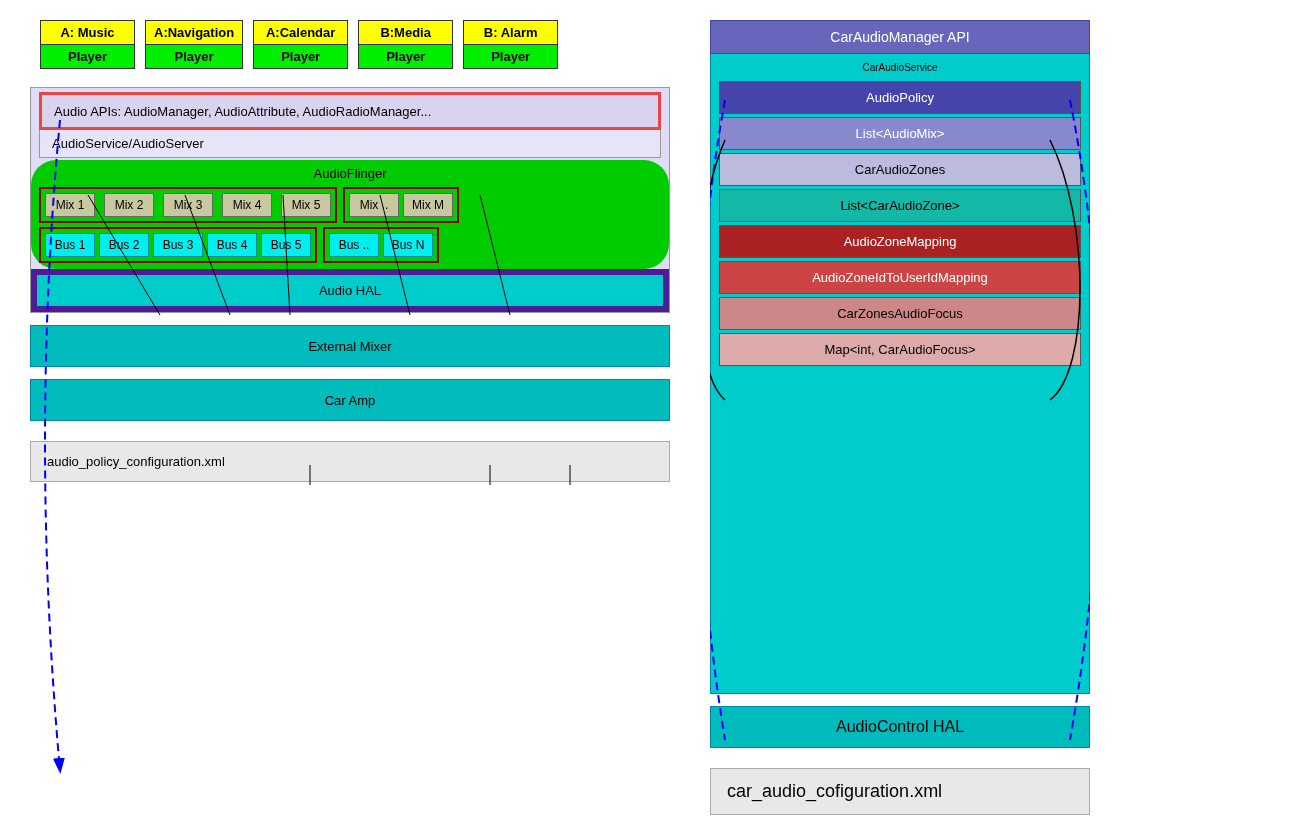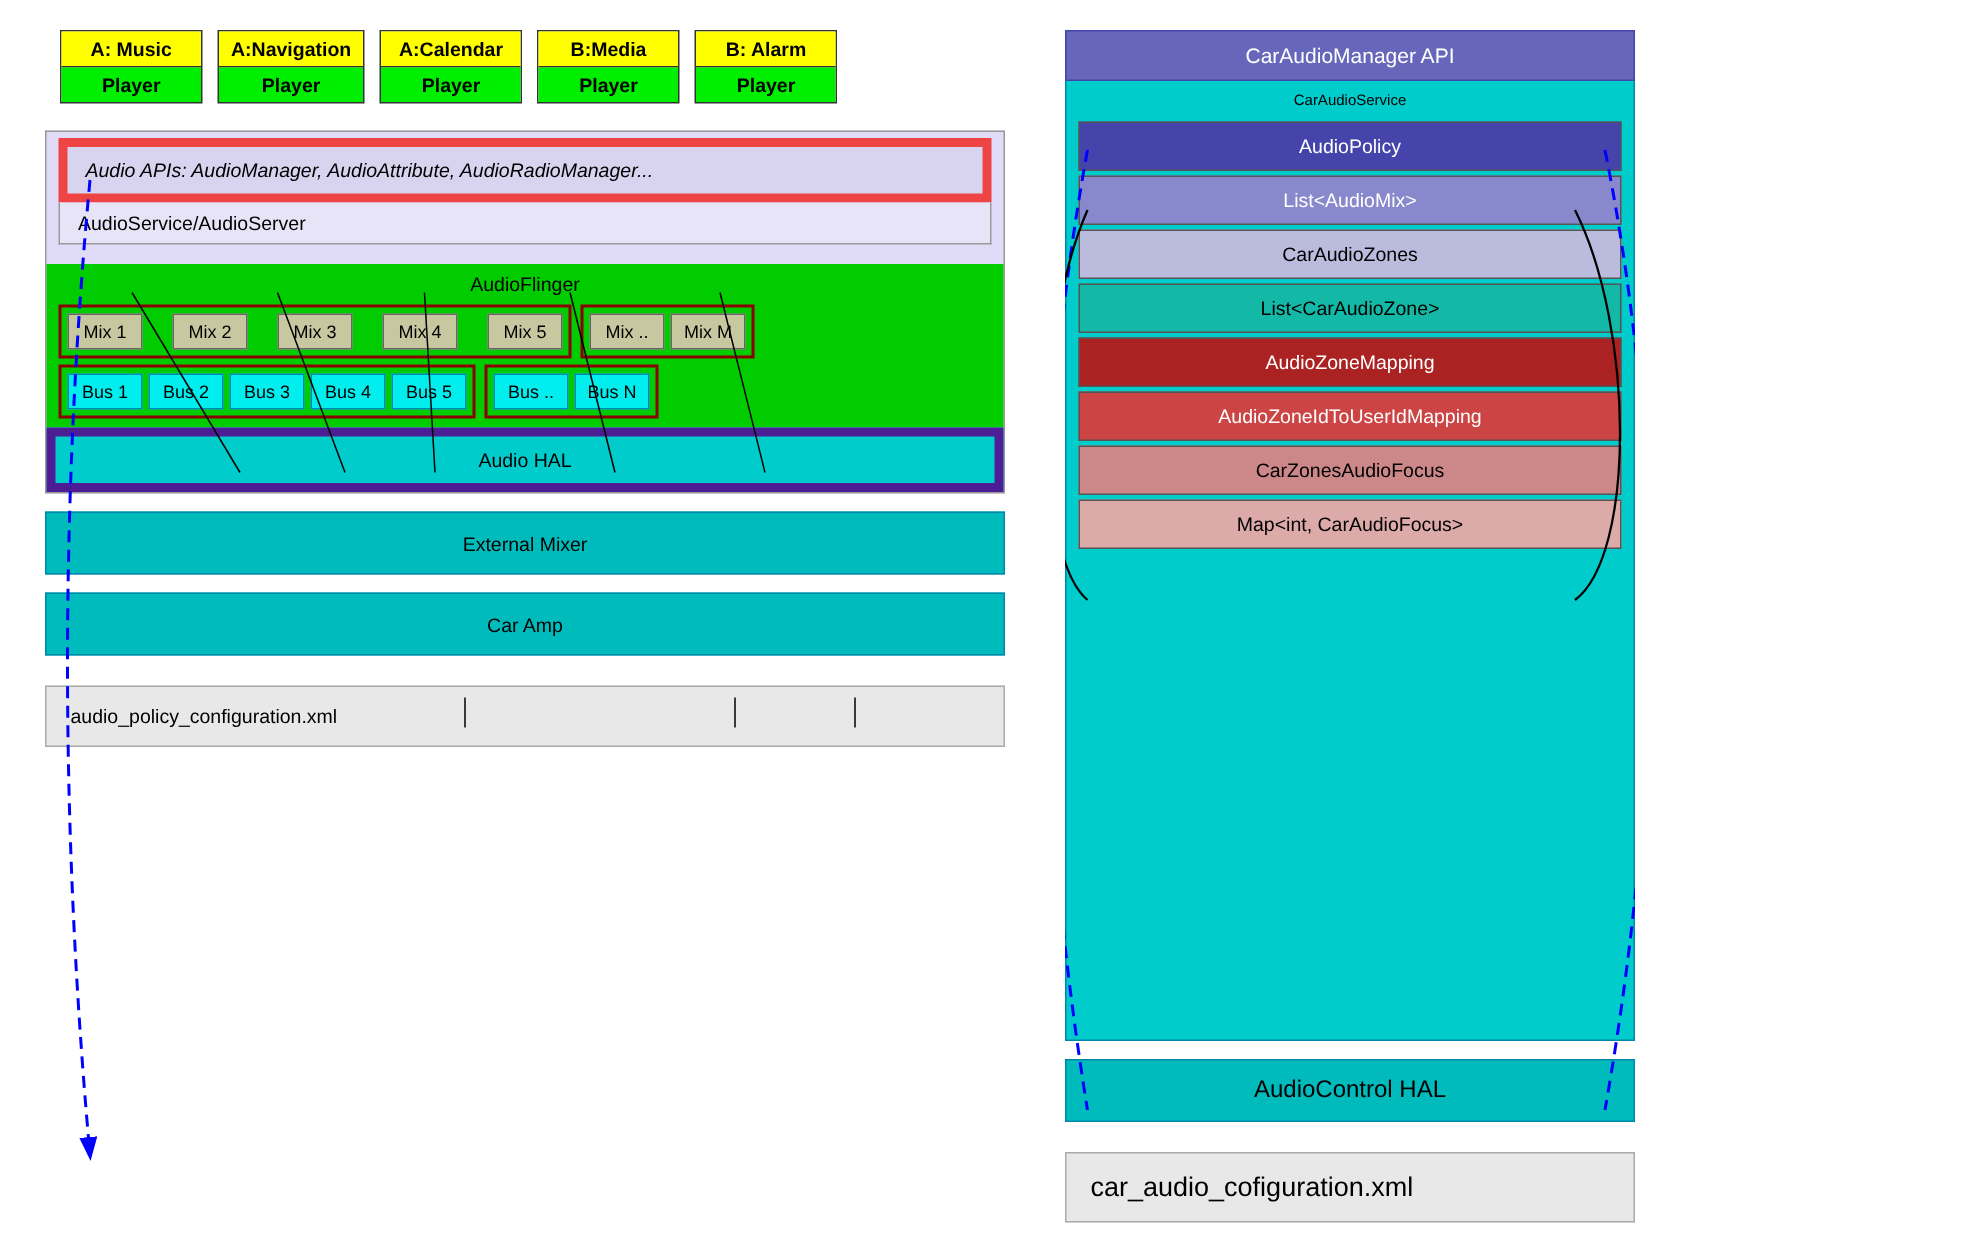--- a/index.html
+++ b/index.html
@@ -58,28 +58,27 @@
       background: #00ee00;
       padding: 4px 8px;
       font-weight: bold;
       font-size: 13px;
       text-align: center;
     }
 
     
     .audio-apis-layer {
       background: #d8d4f0;
-      border: 6px solid #ef4444;
+      border: 3px solid #ef4444;
       padding: 8px 12px;
       margin-bottom: 0;
       font-size: 13px;
       min-height: 38px;
       display: flex;
       align-items: center;
-      font-style: italic;
     }
 
     
     .audio-service-layer {
       background: #e8e4f8;
       border: 1px solid #999;
       border-top: none;
       padding: 6px 12px;
       font-size: 13px;
       min-height: 28px;
@@ -92,21 +91,21 @@
       font-size: 13px;
       margin-bottom: 6px;
     }
 
     
     .mix-group {
       border: 2px solid darkred;
       background: transparent;
       padding: 4px;
       display: flex;
-      gap: 20px;
+      gap: 9px;
     }
 
     .mix-group-right {
       border: 2px solid darkred;
       background: transparent;
       padding: 4px;
       display: flex;
       gap: 4px;
     }
 
@@ -320,21 +319,22 @@
       padding: 0;
     }
 
     .combined-inner {
       padding: 4px 8px 0 8px;
     }
 
     .green-section {
       background: #00cc00;
       padding: 6px 8px;
-      margin-top: 13px;
+      margin-top: 2px;
+      border-radius: 25px;
     }
   </style>
 </head>
 <body>
 
 <div class="main-container">
 
   <div class="left-panel">
 
     <div class="app-row">

